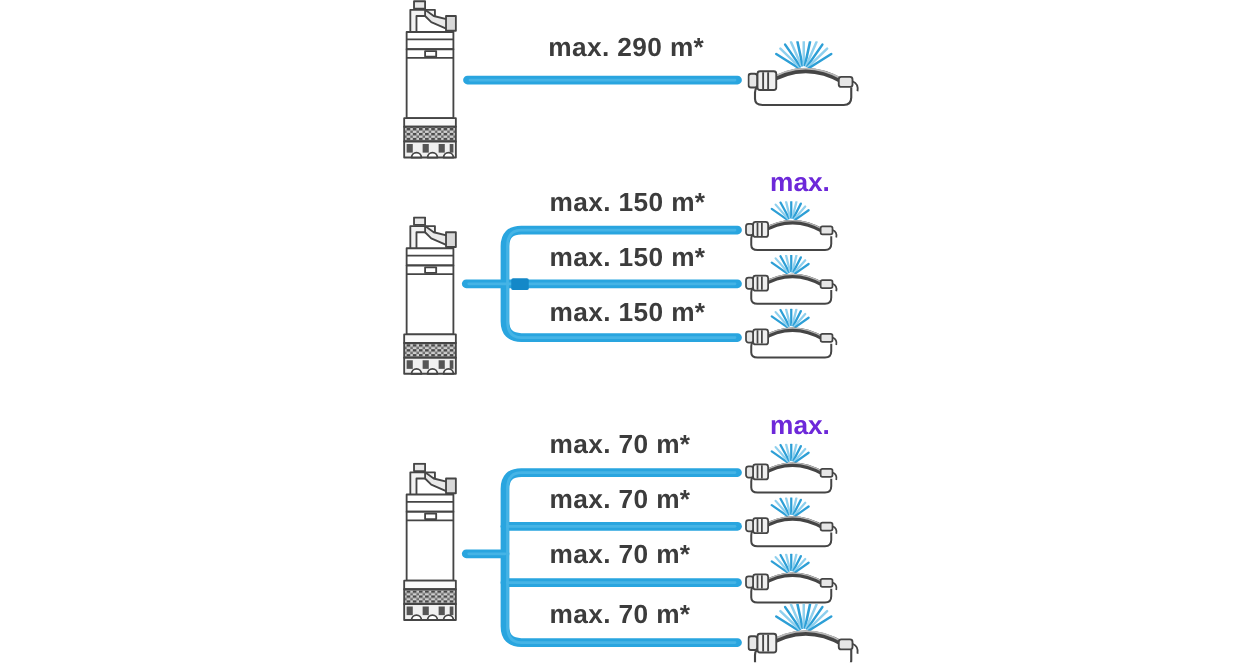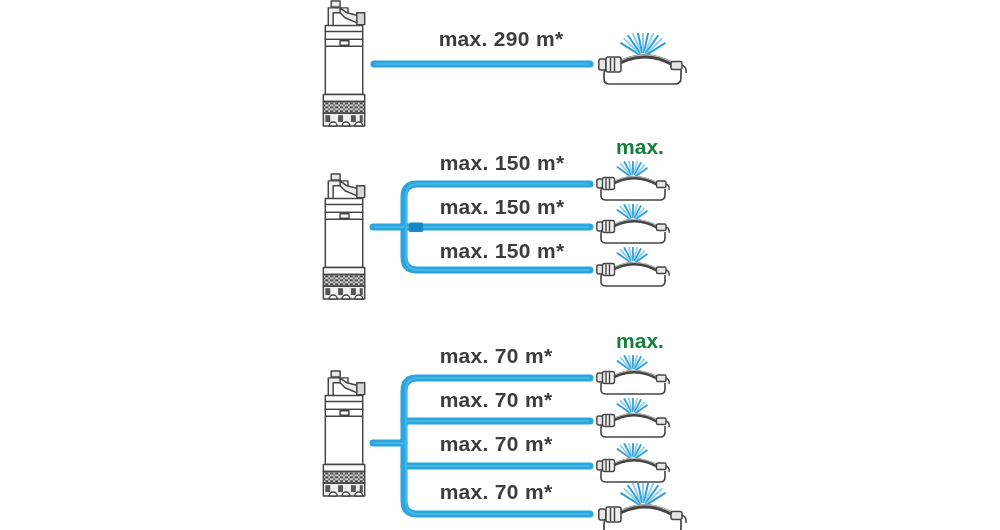--- a/index.html
+++ b/index.html
@@ -7,21 +7,21 @@
     position:relative;width:1000px;height:530px;background:#fff;
     overflow:hidden;font-family:"Liberation Sans",sans-serif;border-radius:30px;
   }
   .abs{position:absolute;}
   .label{
     position:absolute;width:240px;text-align:center;white-space:nowrap;
     font-weight:bold;font-size:21px;color:#3C3C3C;letter-spacing:.3px;
   }
   .maxlabel{
     position:absolute;width:60px;text-align:center;white-space:nowrap;
-    font-weight:bold;font-size:21px;color:#15803d;
+    font-weight:bold;font-size:21px;color:#6d28d9;
   }
 </style>
 </head>
 <body>
 
 <div id="canvas">
 
   <svg width="0" height="0" style="position:absolute" aria-hidden="true">
     <defs>
       <pattern id="grille" width="5" height="4" patternUnits="userSpaceOnUse">

